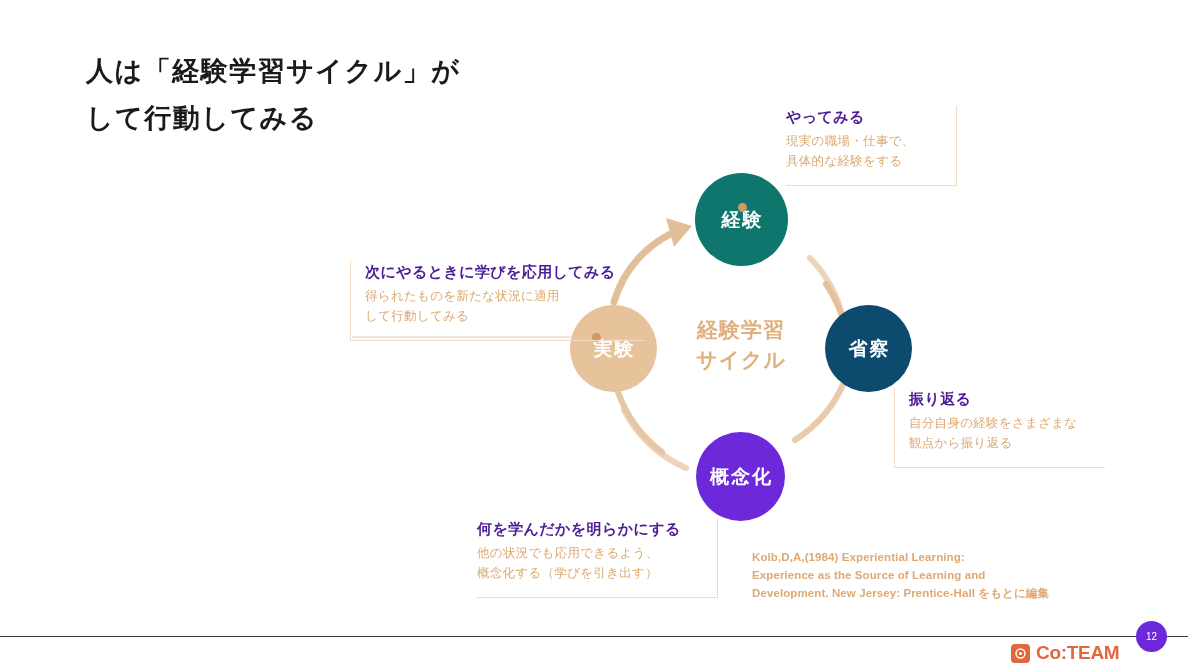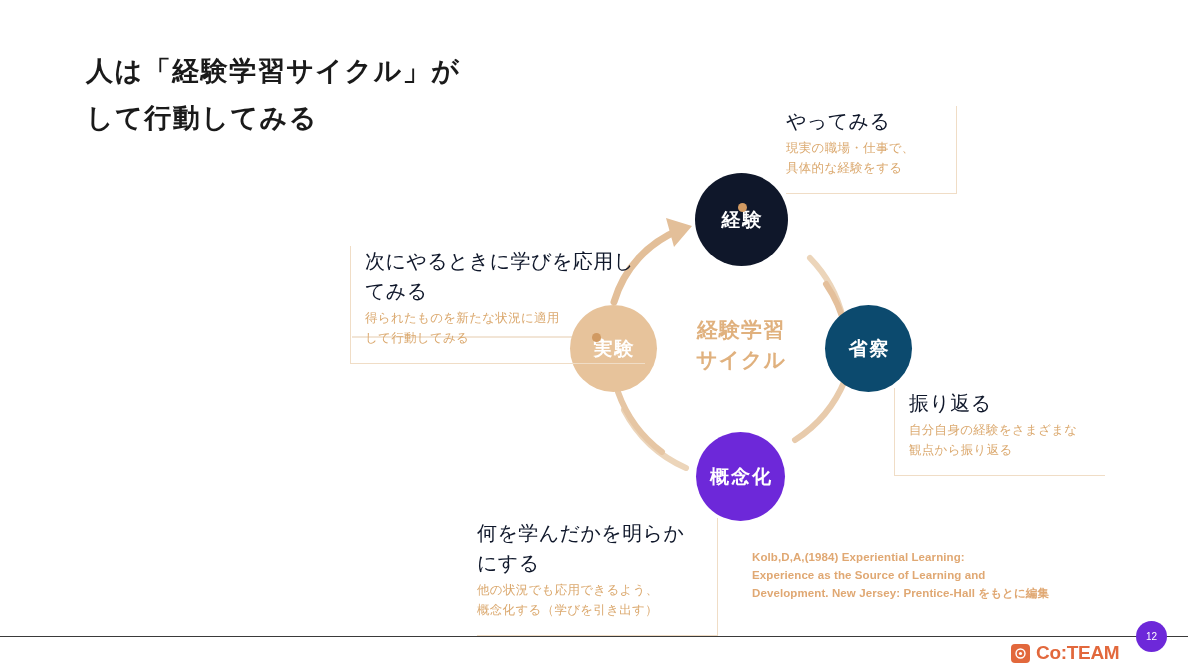--- a/index.html
+++ b/index.html
@@ -60,21 +60,21 @@
     box-sizing: border-box;
   }
   .node-label {
     font-size: 19px;
     line-height: 1;
     text-indent: 2px;
   }
   #node-experience {
     left: 695px; top: 173px;
     width: 93px; height: 93px;
-    background: #0f172a;
+    background: #0f766e;
   }
   #node-reflection {
     left: 825px; top: 305px;
     width: 87px; height: 87px;
     background: #0c4a6e;
   }
   #node-conceptualization {
     left: 696px; top: 432px;
     width: 89px; height: 89px;
     background: #6d28d9;
@@ -107,23 +107,23 @@
     font-weight: bold;
     line-height: 1.45;
     letter-spacing: 1px;
     font-family: Liberation Serif, serif;
   }
   #center-caption span { display: block; }
 
   
   .annot { position: absolute; }
   .annot-head {
-    font-size: 20px;
-    color: #0f172a;
-    font-weight: normal;
+    font-size: 15px;
+    color: #4c1d95;
+    font-weight: bold;
     line-height: 1.5;
     margin-bottom: 2px;
     letter-spacing: .4px;
   }
   .annot-body {
     font-size: 12.5px;
     color: #dba96f;
     line-height: 1.62;
     letter-spacing: .3px;
   }
@@ -145,21 +145,21 @@
   }
   
   #annot-conceptualization {
     left: 477px; top: 518px; width: 228px;
     border-right: 1px solid #f0ddc6;
     border-bottom: 1px solid #f0ddc6;
     padding: 0 12px 14px 0;
   }
   
   #annot-experiment {
-    left: 350px; top: 246px; width: 280px;
+    left: 350px; top: 261px; width: 280px;
     border-left: 1px solid #f0ddc6;
     border-bottom: 1px solid #f0ddc6;
     padding: 0 0 14px 14px;
   }
 
   
   #citation {
     position: absolute;
     left: 752px;
     top: 549px;

